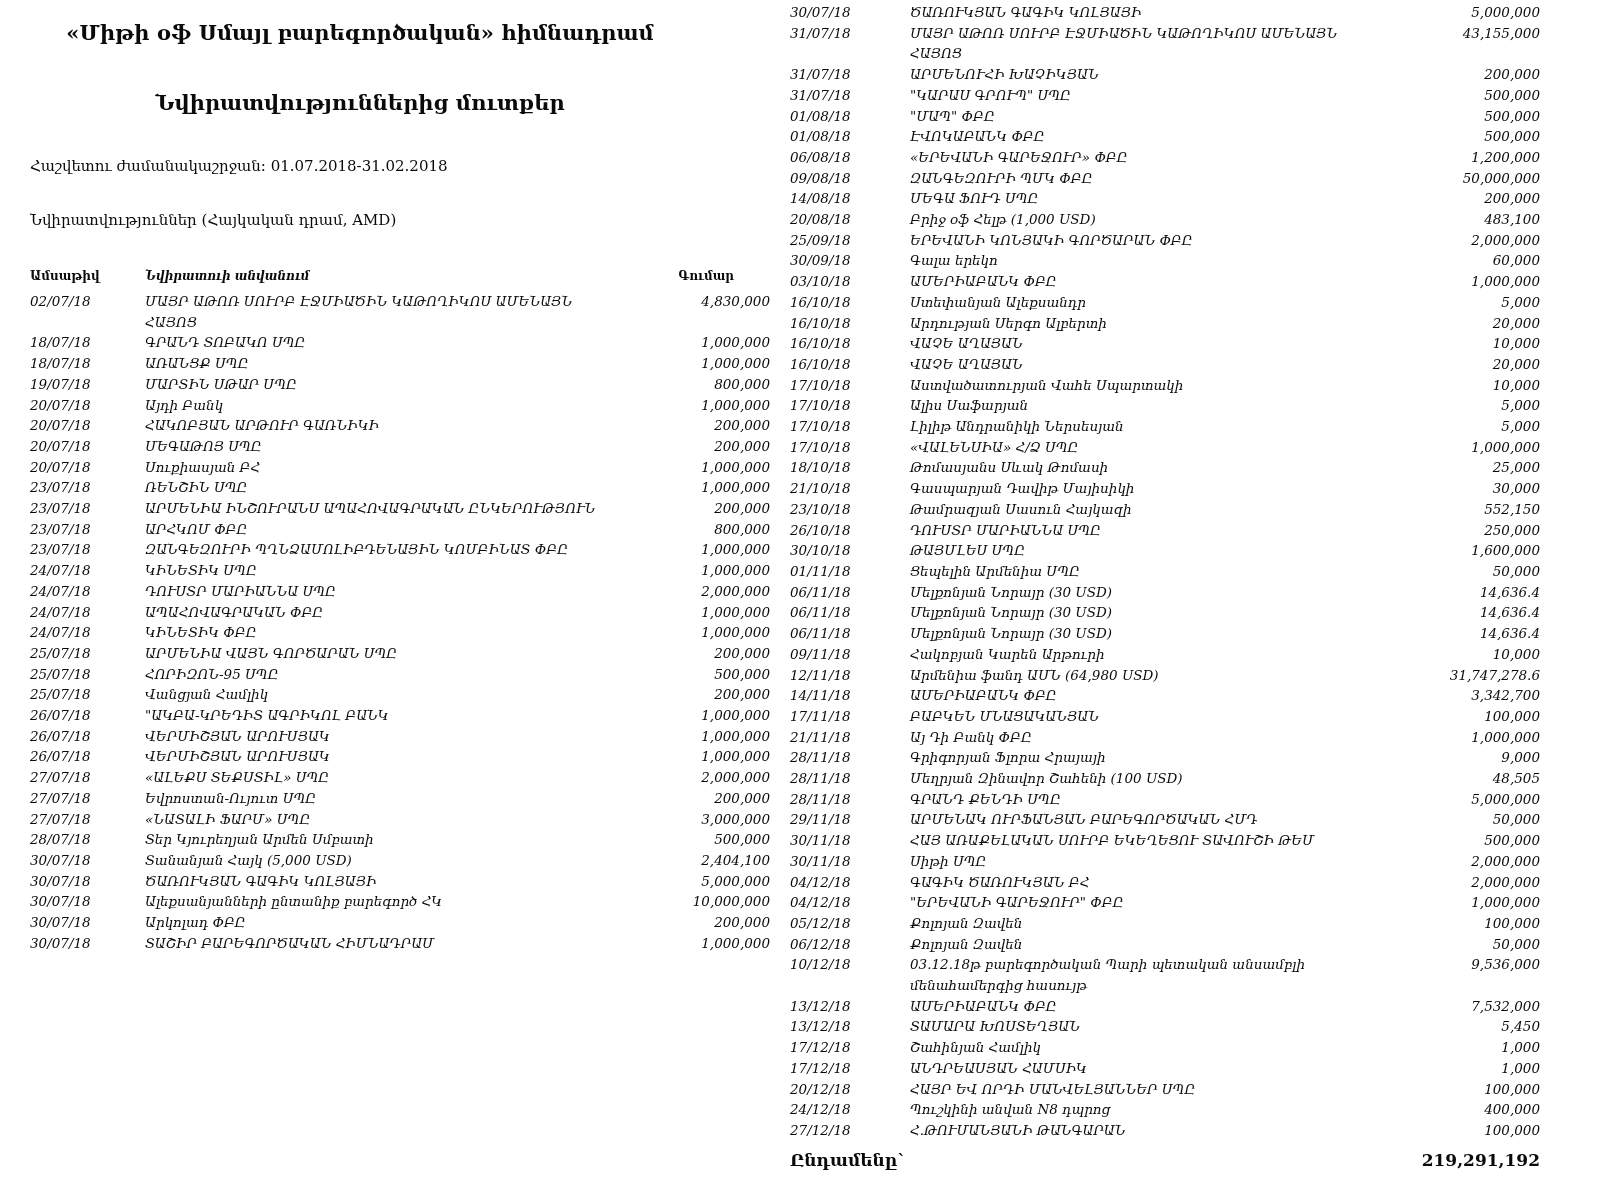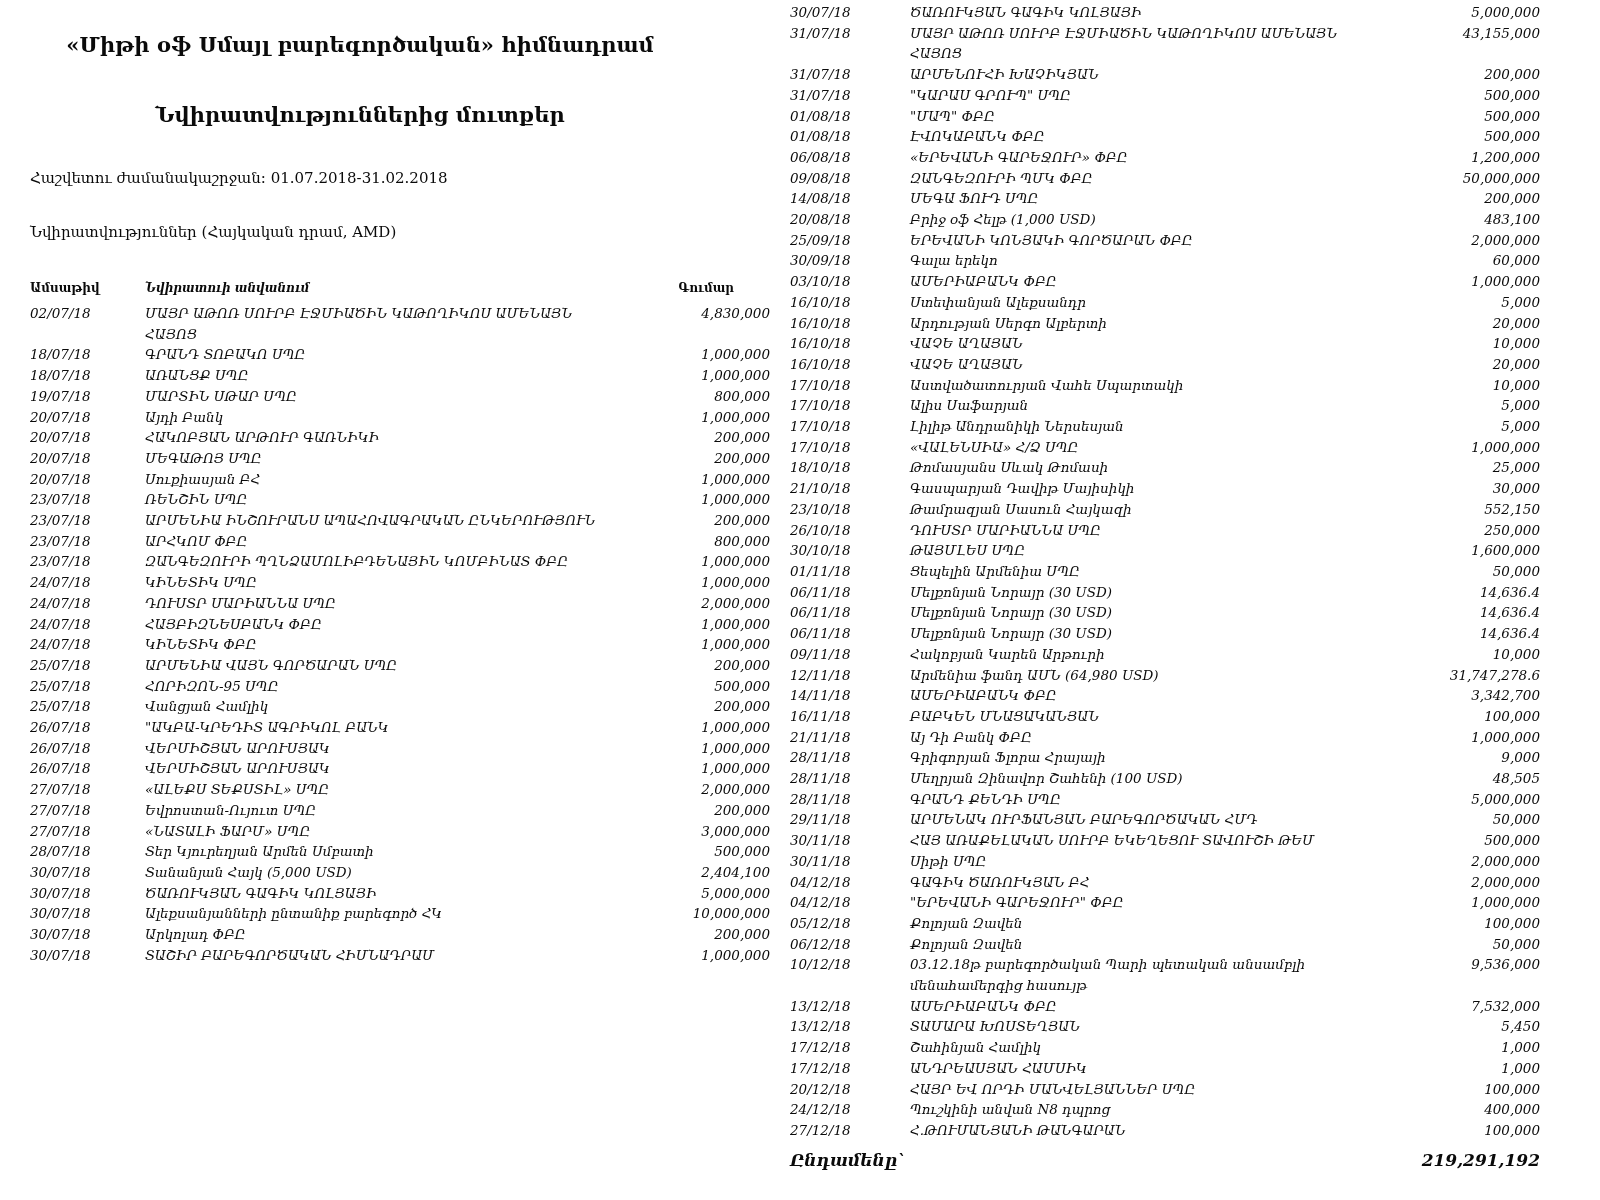--- a/index.html
+++ b/index.html
@@ -2,41 +2,41 @@
 <html><head>
 <meta charset="utf-8">
 <style>
   html,body{margin:0;padding:0;}
   body{
     width:1600px;height:1200px;background:#ffffff;position:relative;
     font-family:"DejaVu Serif","DejaVu Sans",serif;
     color:#0a0a0a;
     -webkit-font-smoothing:antialiased;
   }
-  #col-left{position:absolute;left:30px;top:16px;width:742px;}
+  #col-left{position:absolute;left:30px;top:4px;width:742px;}
   #col-right{position:absolute;left:790px;top:2px;width:752px;}
 
   .title{font-size:21px;font-weight:bold;text-align:center;width:660px;margin:16px 0 0 0;line-height:26px;}
   .subtitle{font-size:21px;font-weight:bold;text-align:center;width:660px;margin:44px 0 0 0;line-height:26px;}
   .period{font-size:15px;margin:40px 0 0 0;line-height:20px;}
   .currency{font-size:15px;font-weight:normal;margin:34px 0 0 0;line-height:20px;}
 
   .cols-header{display:flex;align-items:flex-start;margin:36px 0 5px 0;font-weight:bold;font-size:12px;line-height:20px;}
   .cols-header .h-date{width:115px;flex:none;}
   .cols-header .h-donor{flex:1;font-style:italic;}
   .cols-header .h-amount{width:130px;flex:none;text-align:right;padding-right:38px;box-sizing:border-box;}
 
   .rows{font-size:13.5px;font-style:italic;}
   .row{display:flex;align-items:flex-start;line-height:20.7px;}
   .c-date{width:115px;flex:none;}
   #col-right .c-date{width:120px;}
   .c-name{flex:1;white-space:pre;padding-right:6px;}
   .c-amt{width:130px;flex:none;text-align:right;padding-right:2px;box-sizing:border-box;}
 
-  .total-row{display:flex;justify-content:space-between;font-weight:bold;font-size:17px;margin-top:7px;line-height:24px;font-style:italic;}
+  .total-row{display:flex;justify-content:space-between;font-weight:bold;font-size:17px;margin-top:7px;line-height:24px;}
   .total-row .t-amt{padding-right:2px;}
 </style>
 </head>
 <body>
 
 <div id="col-left">
   <div class="title">«Միթի օֆ Սմայլ բարեգործական» հիմնադրամ</div>
   <div class="subtitle">Նվիրատվություններից մուտքեր</div>
   <div class="period">Հաշվետու ժամանակաշրջան: 01.07.2018-31.02.2018</div>
   <div class="currency">Նվիրատվություններ (Հայկական դրամ, AMD)</div>
@@ -112,21 +112,21 @@
         <span class="c-name">ԿԻՆԵՏԻԿ ՍՊԸ</span>
         <span class="c-amt">1,000,000</span>
       </div>
       <div class="row">
         <span class="c-date">24/07/18</span>
         <span class="c-name">ԴՈՒՍՏՐ ՄԱՐԻԱՆՆԱ ՍՊԸ</span>
         <span class="c-amt">2,000,000</span>
       </div>
       <div class="row">
         <span class="c-date">24/07/18</span>
-        <span class="c-name">ՀԱՅԲԻԶՆԵՍԲԱՆԿ ՓԲԸ</span>
+        <span class="c-name">ԱՊԱՀՈՎԱԳՐԱԿԱՆ ՓԲԸ</span>
         <span class="c-amt">1,000,000</span>
       </div>
       <div class="row">
         <span class="c-date">24/07/18</span>
         <span class="c-name">ԿԻՆԵՏԻԿ ՓԲԸ</span>
         <span class="c-amt">1,000,000</span>
       </div>
       <div class="row">
         <span class="c-date">25/07/18</span>
         <span class="c-name">ԱՐՄԵՆԻԱ ՎԱՅՆ ԳՈՐԾԱՐԱՆ ՍՊԸ</span>
@@ -367,21 +367,21 @@
         <span class="c-date">12/11/18</span>
         <span class="c-name">Արմենիա ֆանդ ԱՄՆ (64,980 USD)</span>
         <span class="c-amt">31,747,278.6</span>
       </div>
       <div class="row">
         <span class="c-date">14/11/18</span>
         <span class="c-name">ԱՄԵՐԻԱԲԱՆԿ ՓԲԸ</span>
         <span class="c-amt">3,342,700</span>
       </div>
       <div class="row">
-        <span class="c-date">16/11/18</span>
+        <span class="c-date">17/11/18</span>
         <span class="c-name">ԲԱԲԿԵՆ ՄՆԱՑԱԿԱՆՅԱՆ</span>
         <span class="c-amt">100,000</span>
       </div>
       <div class="row">
         <span class="c-date">21/11/18</span>
         <span class="c-name">Այ Դի Բանկ ՓԲԸ</span>
         <span class="c-amt">1,000,000</span>
       </div>
       <div class="row">
         <span class="c-date">28/11/18</span>

